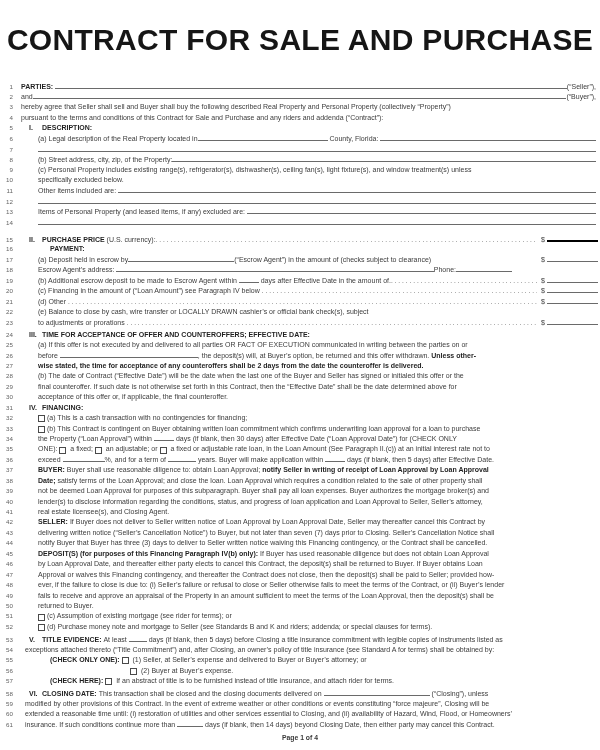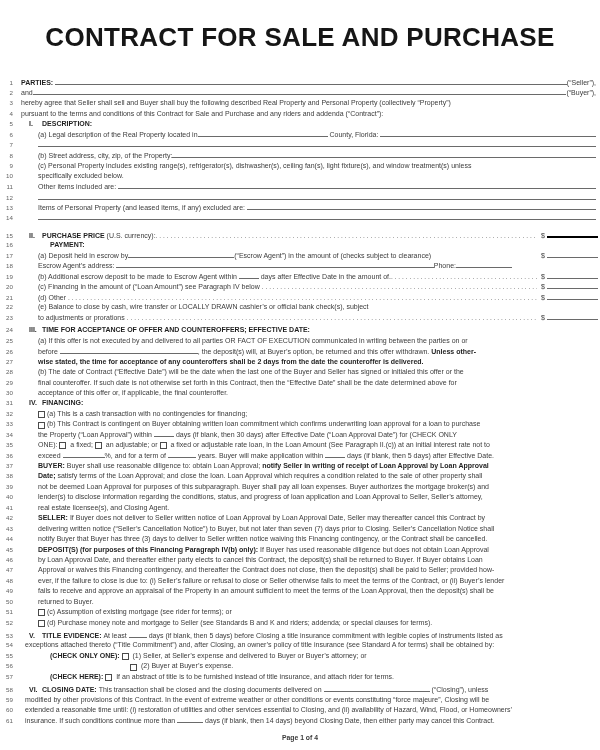--- a/index.html
+++ b/index.html
@@ -2,21 +2,21 @@
 <html><head>
 <meta charset="utf-8">
 <style>
   html,body{margin:0;padding:0;background:#e8e8e8;}
   .page{
     width:600px;height:750px;background:#ffffff;position:relative;
     font-family:"Liberation Sans", sans-serif;color:#3b3b3b;overflow:hidden;
     box-sizing:border-box;
   }
   .title{
-    text-align:center;padding-top:24px;font-size:26px;font-weight:800;
+    text-align:center;padding-top:24px;font-size:30px;font-weight:800;
     letter-spacing:.3px;color:#161616;line-height:1.05;
     font-family:"Liberation Sans", sans-serif;
   }
   .lines{margin-top:26px;}
   .line{
     display:flex;align-items:baseline;height:10.45px;font-size:7px;
     line-height:10.45px;white-space:nowrap;
   }
   .num{
     flex:none;width:13px;text-align:right;font-size:6.2px;color:#636363;

